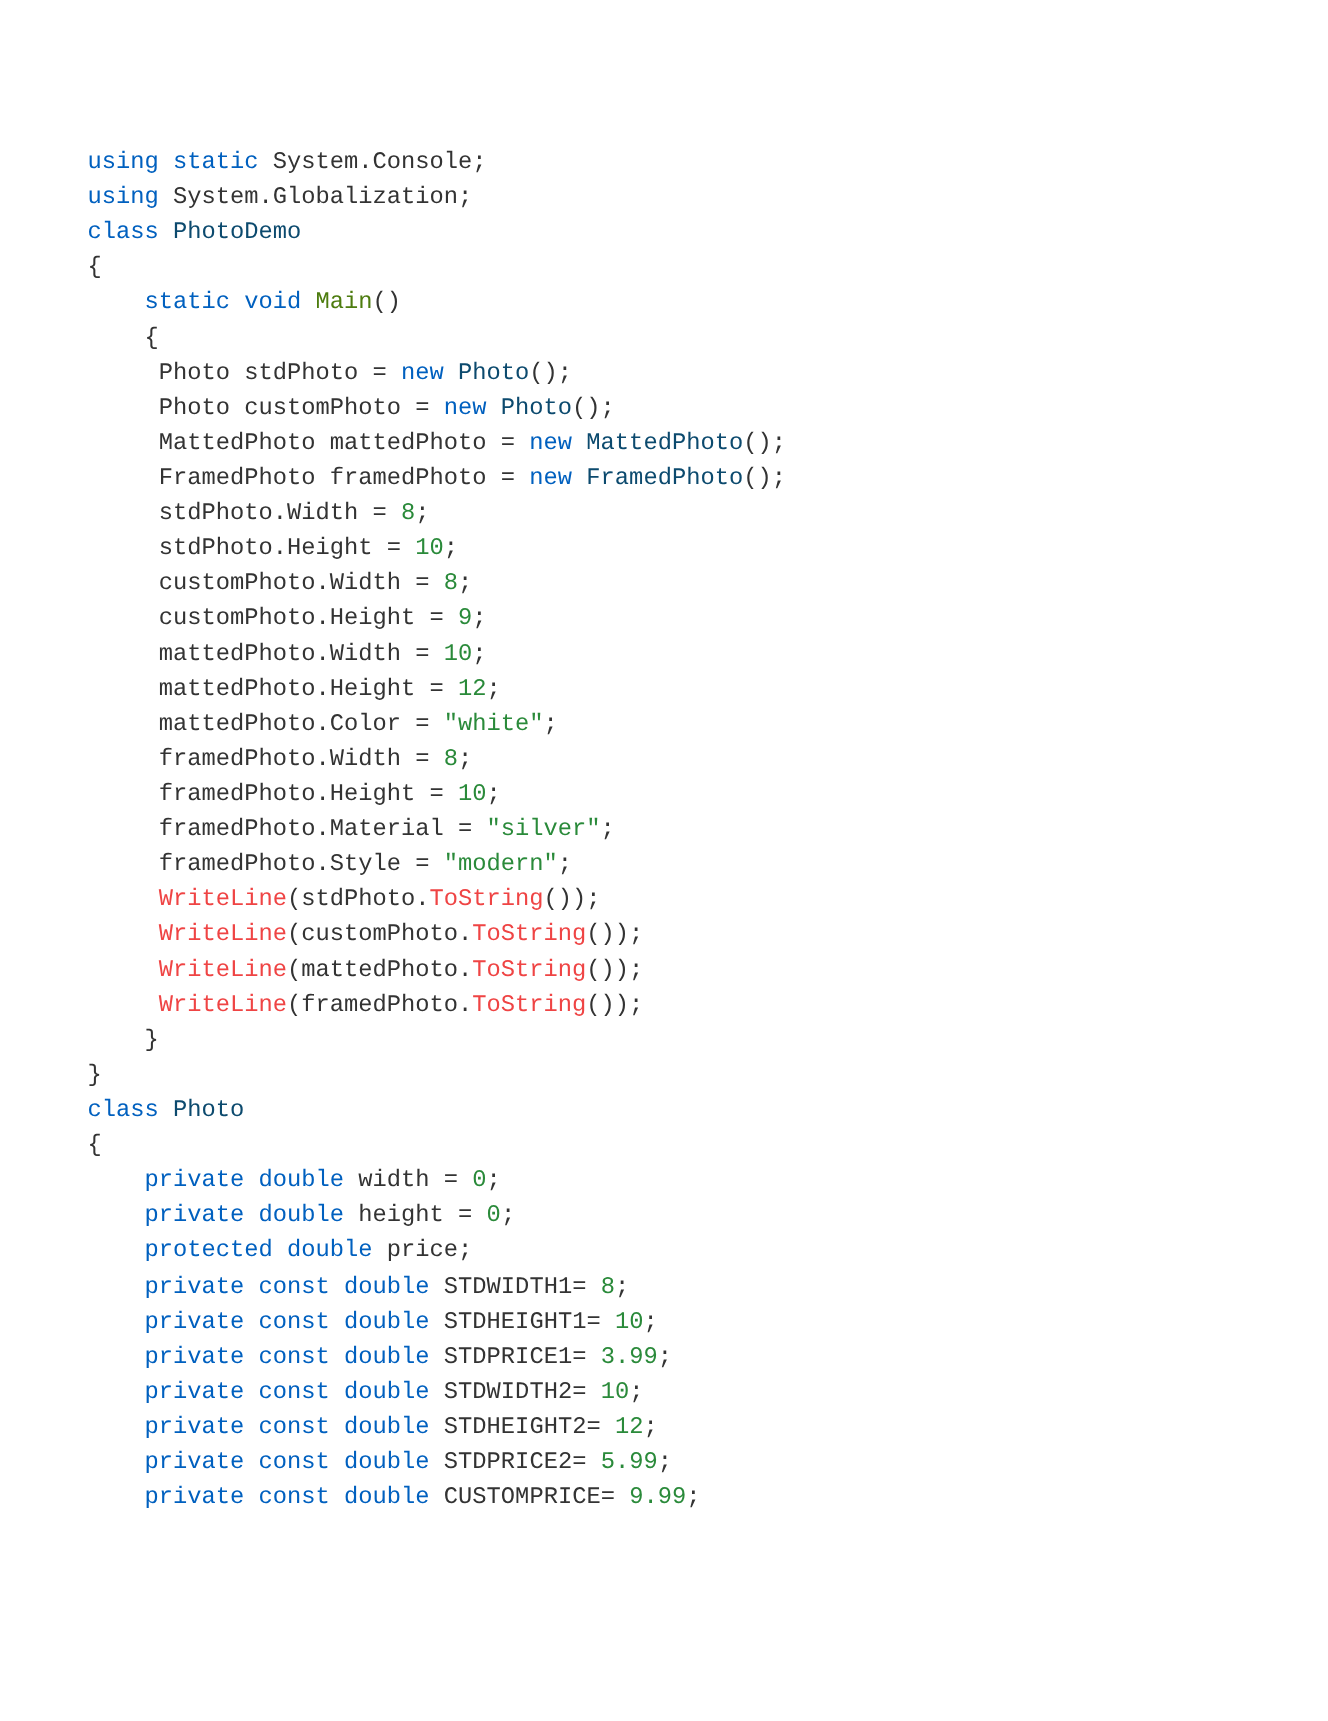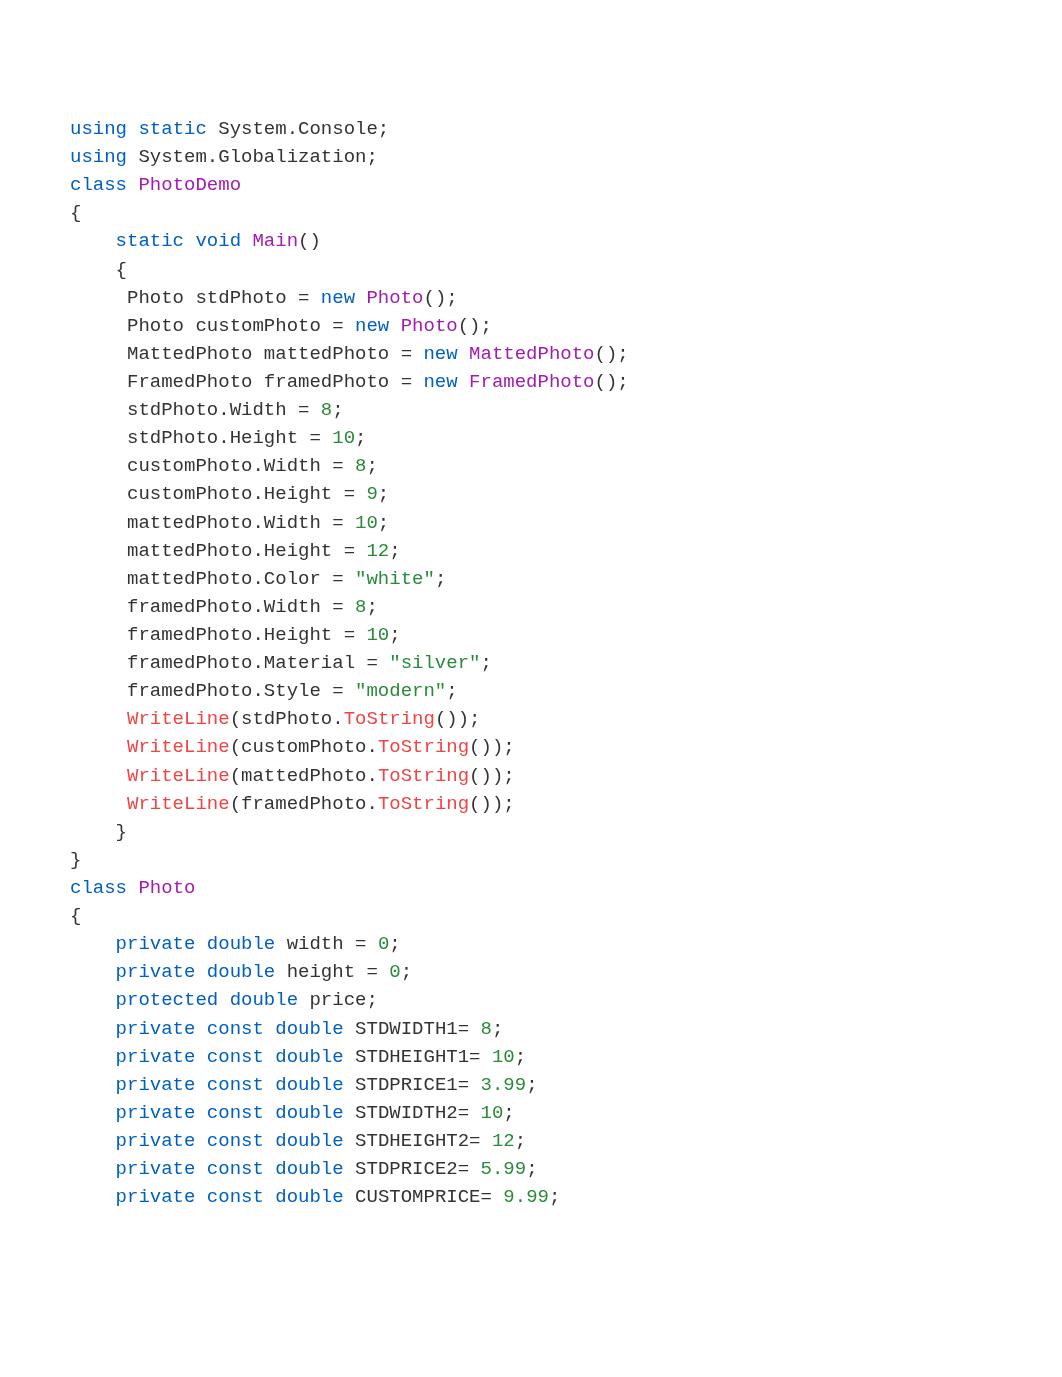--- a/index.html
+++ b/index.html
@@ -13,22 +13,22 @@
   }
   .page {
     width: 1028px;
     min-height: 1377px;
     padding: 115px 70px 80px 70px;
     box-sizing: border-box;
     white-space: pre;
   }
   .kw      { color: #0060bf; }  
   .txt     { color: #333333; }  
-  .method  { color: #a21caf; }  
-  .type    { color: #a21caf; }  
+  .method  { color: #4d7c0f; }  
+  .type    { color: #0c4a6e; }  
   .call    { color: #ef4444; }  
   .str     { color: #2a8a3a; }  
   .num     { color: #2a8a3a; }  
 </style>
 </head>
 <body>
 
 <div class="page" id="code-container"><div><span class="kw">using</span><span class="txt"> </span><span class="kw">static</span><span class="txt"> System.Console;</span></div><div><span class="kw">using</span><span class="txt"> System.Globalization;</span></div><div><span class="kw">class</span><span class="txt"> </span><span class="type">PhotoDemo</span></div><div><span class="txt">{</span></div><div><span class="txt">    </span><span class="kw">static</span><span class="txt"> </span><span class="kw">void</span><span class="txt"> </span><span class="method">Main</span><span class="txt">()</span></div><div><span class="txt">    {</span></div><div><span class="txt">     Photo stdPhoto = </span><span class="kw">new</span><span class="txt"> </span><span class="type">Photo</span><span class="txt">();</span></div><div><span class="txt">     Photo customPhoto = </span><span class="kw">new</span><span class="txt"> </span><span class="type">Photo</span><span class="txt">();</span></div><div><span class="txt">     MattedPhoto mattedPhoto = </span><span class="kw">new</span><span class="txt"> </span><span class="type">MattedPhoto</span><span class="txt">();</span></div><div><span class="txt">     FramedPhoto framedPhoto = </span><span class="kw">new</span><span class="txt"> </span><span class="type">FramedPhoto</span><span class="txt">();</span></div><div><span class="txt">     stdPhoto.Width = </span><span class="num">8</span><span class="txt">;</span></div><div><span class="txt">     stdPhoto.Height = </span><span class="num">10</span><span class="txt">;</span></div><div><span class="txt">     customPhoto.Width = </span><span class="num">8</span><span class="txt">;</span></div><div><span class="txt">     customPhoto.Height = </span><span class="num">9</span><span class="txt">;</span></div><div><span class="txt">     mattedPhoto.Width = </span><span class="num">10</span><span class="txt">;</span></div><div><span class="txt">     mattedPhoto.Height = </span><span class="num">12</span><span class="txt">;</span></div><div><span class="txt">     mattedPhoto.Color = </span><span class="str">"white"</span><span class="txt">;</span></div><div><span class="txt">     framedPhoto.Width = </span><span class="num">8</span><span class="txt">;</span></div><div><span class="txt">     framedPhoto.Height = </span><span class="num">10</span><span class="txt">;</span></div><div><span class="txt">     framedPhoto.Material = </span><span class="str">"silver"</span><span class="txt">;</span></div><div><span class="txt">     framedPhoto.Style = </span><span class="str">"modern"</span><span class="txt">;</span></div><div><span class="txt">     </span><span class="call">WriteLine</span><span class="txt">(stdPhoto.</span><span class="call">ToString</span><span class="txt">());</span></div><div><span class="txt">     </span><span class="call">WriteLine</span><span class="txt">(customPhoto.</span><span class="call">ToString</span><span class="txt">());</span></div><div><span class="txt">     </span><span class="call">WriteLine</span><span class="txt">(mattedPhoto.</span><span class="call">ToString</span><span class="txt">());</span></div><div><span class="txt">     </span><span class="call">WriteLine</span><span class="txt">(framedPhoto.</span><span class="call">ToString</span><span class="txt">());</span></div><div><span class="txt">    }</span></div><div><span class="txt">}</span></div><div><span class="kw">class</span><span class="txt"> </span><span class="type">Photo</span></div><div><span class="txt">{</span></div><div><span class="txt">    </span><span class="kw">private</span><span class="txt"> </span><span class="kw">double</span><span class="txt"> width = </span><span class="num">0</span><span class="txt">;</span></div><div><span class="txt">    </span><span class="kw">private</span><span class="txt"> </span><span class="kw">double</span><span class="txt"> height = </span><span class="num">0</span><span class="txt">;</span></div><div><span class="txt">    </span><span class="kw">protected</span><span class="txt"> </span><span class="kw">double</span><span class="txt"> price;</span></div><div><span class="txt">    </span><span class="kw">private</span><span class="txt"> </span><span class="kw">const</span><span class="txt"> </span><span class="kw">double</span><span class="txt"> STDWIDTH1= </span><span class="num">8</span><span class="txt">;</span></div><div><span class="txt">    </span><span class="kw">private</span><span class="txt"> </span><span class="kw">const</span><span class="txt"> </span><span class="kw">double</span><span class="txt"> STDHEIGHT1= </span><span class="num">10</span><span class="txt">;</span></div><div><span class="txt">    </span><span class="kw">private</span><span class="txt"> </span><span class="kw">const</span><span class="txt"> </span><span class="kw">double</span><span class="txt"> STDPRICE1= </span><span class="num">3.99</span><span class="txt">;</span></div><div><span class="txt">    </span><span class="kw">private</span><span class="txt"> </span><span class="kw">const</span><span class="txt"> </span><span class="kw">double</span><span class="txt"> STDWIDTH2= </span><span class="num">10</span><span class="txt">;</span></div><div><span class="txt">    </span><span class="kw">private</span><span class="txt"> </span><span class="kw">const</span><span class="txt"> </span><span class="kw">double</span><span class="txt"> STDHEIGHT2= </span><span class="num">12</span><span class="txt">;</span></div><div><span class="txt">    </span><span class="kw">private</span><span class="txt"> </span><span class="kw">const</span><span class="txt"> </span><span class="kw">double</span><span class="txt"> STDPRICE2= </span><span class="num">5.99</span><span class="txt">;</span></div><div><span class="txt">    </span><span class="kw">private</span><span class="txt"> </span><span class="kw">const</span><span class="txt"> </span><span class="kw">double</span><span class="txt"> CUSTOMPRICE= </span><span class="num">9.99</span><span class="txt">;</span></div></div>
 
 </body></html>

